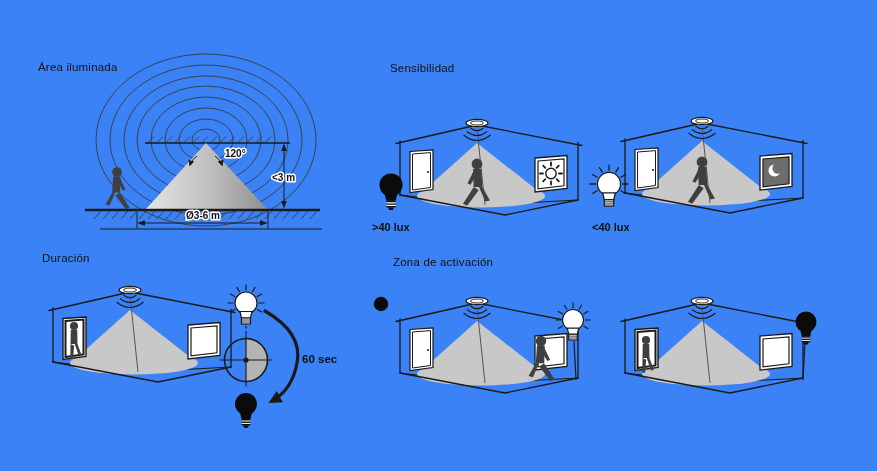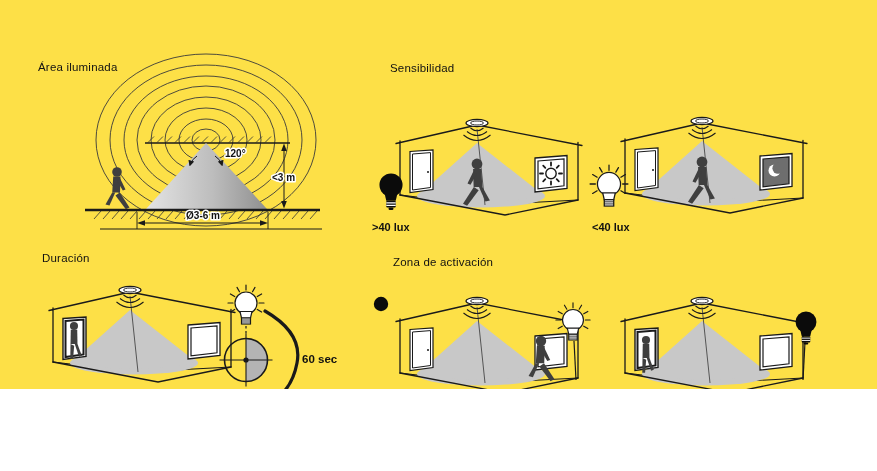--- a/index.html
+++ b/index.html
@@ -1,16 +1,16 @@
 <!DOCTYPE html>
 <html style="--line: #1a1a1a; --cone: #c8c8c8; --cone-edge: #8f8f8f; --person: #3f3f3f; --night-window: #6e6e6e; --timer-fill: #b4b4b4; --bulb-off: #0b0b0b;"><head>
 <meta charset="utf-8">
 <style>
   html,body{margin:0;padding:0;background:#fff;}
-  .canvas{position:relative;width:877px;height:389px;background:#fde047;overflow:hidden;}
+  .canvas{position:relative;width:877px;height:471px;background:#3b82f6;overflow:hidden;}
   svg{display:block;}
   text{font-family:"Liberation Sans","DejaVu Sans",sans-serif;fill:#111;}
   .t-title{font-size:11.5px;font-weight:400;letter-spacing:.2px;}
   .t-dim{font-size:10px;font-weight:bold;}
   .t-lux{font-size:11px;font-weight:bold;}
   .t-sec{font-size:11.5px;font-weight:bold;}
   .halo{paint-order:stroke;stroke:#fff;stroke-width:3px;stroke-linejoin:round;}
 </style>
 </head>
 <body>

